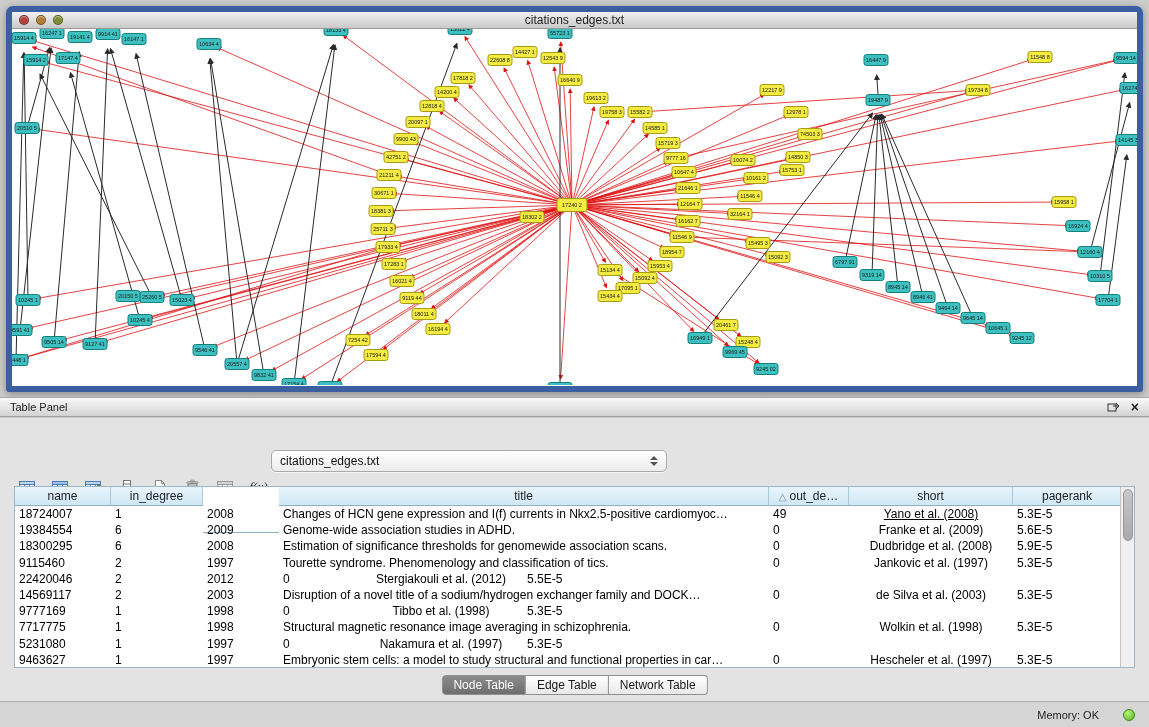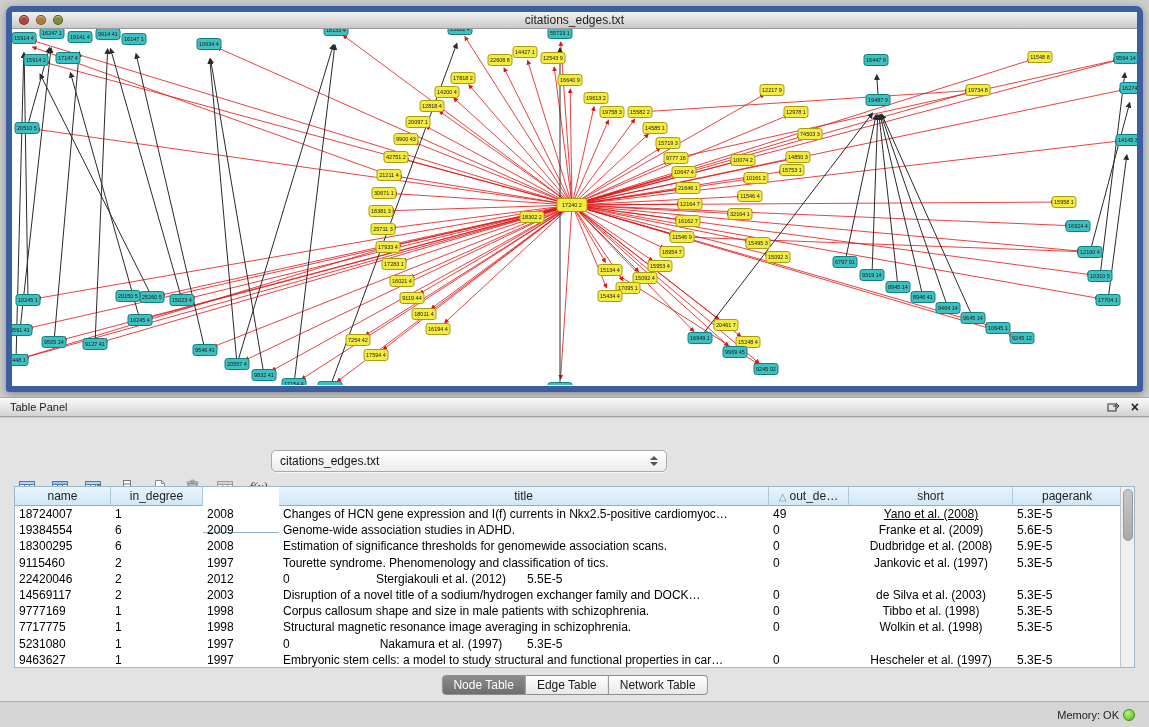--- a/index.html
+++ b/index.html
@@ -70,21 +70,21 @@
   .tabs { position:absolute; left:50%; top:675px; transform:translateX(-50%); display:flex; }
   .tab { font-size:12px; padding:2px 11px; border:1px solid #8f8f8f; background:linear-gradient(#ffffff,#e8e8e8);
     color:#1a1a1a; border-left-width:0; }
   .tab:first-child { border-left-width:1px; border-radius:4px 0 0 4px; }
   .tab:last-child { border-radius:0 4px 4px 0; }
   .tab.selected { background:linear-gradient(#8b8b8b,#6e6e6e); color:#fff; }
 
   
   .statusline { position:absolute; left:0; top:701px; width:1149px; height:26px;
     border-top:1px solid #aeaeae; background:#d5d5d5; display:flex; align-items:center;
-    justify-content:flex-end; padding-right:14px; gap:4px; }
+    justify-content:flex-end; padding-right:14px; gap:24px; }
   .mem { font-size:11px; color:#222; }
   .memdot { width:12px; height:12px; border-radius:50%;
     background:radial-gradient(circle at 35% 30%, #b7f37d, #54b421); border:1px solid #3e8a17; }
 </style>
 </head>
 <body>
 
 <div class="page">
 
   <div class="graph-window">
@@ -822,21 +822,20 @@
           <div class="td" style="width: 76px;">2003</div>
           <div class="td" style="width: 490px;">Disruption of a novel title of a sodium/hydrogen exchanger family and DOCK…</div>
           <div class="td" style="width: 80px;">0</div>
           <div class="td center" style="width: 164px;">de Silva et al. (2003)</div>
           <div class="td" style="width: 109px;">5.3E-5</div>
         </div>
         <div class="tr">
           <div class="td" style="width: 96px;">9777169</div>
           <div class="td" style="width: 92px;">1</div>
           <div class="td" style="width: 76px;">1998</div>
-          <div class="td" style="width: 490px;">Corpus callosum shape and size in male patients with schizophrenia.</div>
           <div class="td" style="width: 80px;">0</div>
           <div class="td center" style="width: 164px;">Tibbo et al. (1998)</div>
           <div class="td" style="width: 109px;">5.3E-5</div>
         </div>
         <div class="tr">
           <div class="td" style="width: 96px;">7717775</div>
           <div class="td" style="width: 92px;">1</div>
           <div class="td" style="width: 76px;">1998</div>
           <div class="td" style="width: 490px;">Structural magnetic resonance image averaging in schizophrenia.</div>
           <div class="td" style="width: 80px;">0</div>

